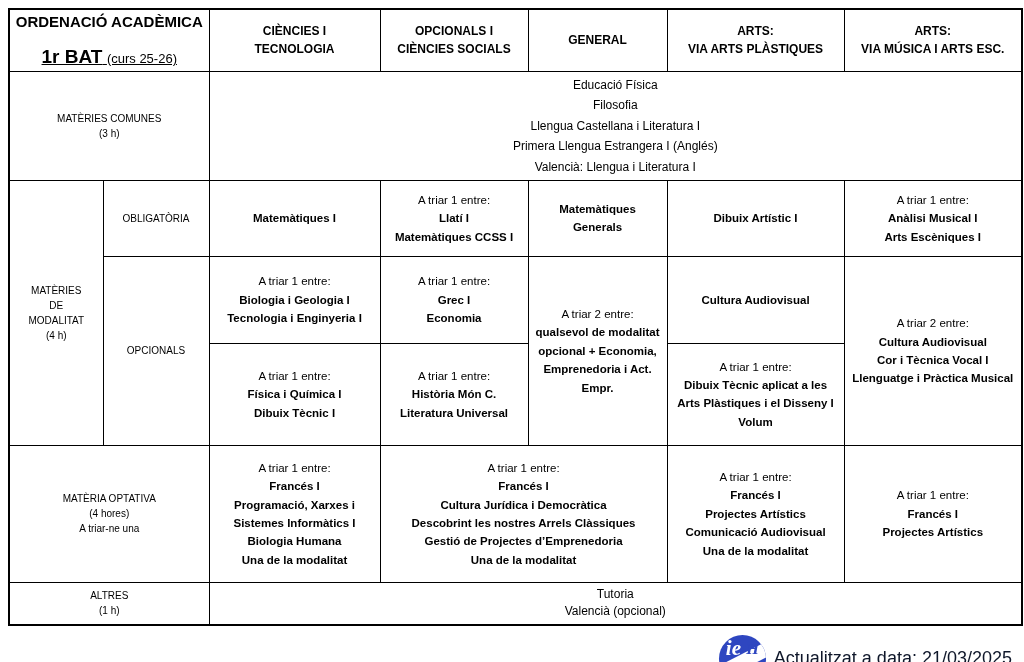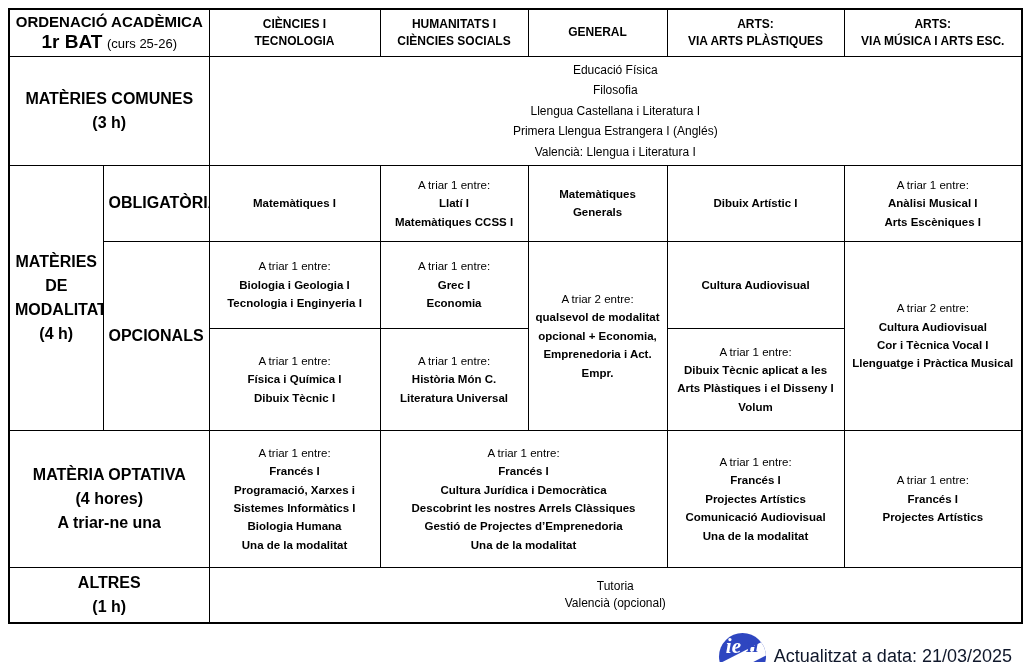--- a/index.html
+++ b/index.html
@@ -8,25 +8,25 @@
   .page { padding:8px 0 0 8px; }
 
   table.grid { border-collapse:collapse; table-layout:fixed; width:1013px;
     border:2px solid #000; }
   table.grid td { border:1px solid #000; vertical-align:middle;
     text-align:center; padding:3px 5px; background:#fff; overflow:hidden; }
   td.gray { background:#d9d9d9; }
 
   .pre { white-space:pre-line; }
   .title-l1 { font-size:15px; font-weight:bold; letter-spacing:0; }
-  .title-l2 { margin-top:1px; }
+  .title-l2 { margin-top:16px;text-decoration:underline; }
   .title-bat { font-size:19px; font-weight:bold; }
   .title-note { font-size:13px; font-weight:normal; }
   .colhead { font-size:12px; font-weight:bold; line-height:1.45; }
-  .rowlabel { font-size:16px; font-weight:bold; line-height:1.5;margin-left:12px; }
+  .rowlabel { font-size:10px; font-weight:normal; line-height:1.5;margin-left:12px; }
   .intro { font-size:11.5px; font-weight:normal; line-height:1.6; }
   .items { font-size:11.5px; font-weight:bold; line-height:1.6; }
   .items-lg { font-size:12px; font-weight:normal; line-height:1.7; }
 
   tr.r1 { height:47px; }
   tr.r2 { height:103px; }
   tr.r3 { height:76px; }
   tr.r4 { height:87px; }
   tr.r5 { height:102px; }
   tr.r6 { height:137px; }
@@ -71,21 +71,21 @@
         <tr class="r1">
       <td colspan="2">
         <div class="title-l1">ORDENACIÓ ACADÈMICA</div>
         <div class="title-l2">
           <span class="title-bat">1r BAT</span>
           <span class="title-note">(curs 25-26)</span>
         </div>
       </td>
       <td class="gray colhead pre">CIÈNCIES I
 TECNOLOGIA</td>
-      <td class="gray colhead pre">HUMANITATS I
+      <td class="gray colhead pre">OPCIONALS I
 CIÈNCIES SOCIALS</td>
       <td class="gray colhead pre">GENERAL</td>
       <td class="gray colhead pre">ARTS:
 VIA ARTS PLÀSTIQUES</td>
       <td class="gray colhead pre">ARTS:
 VIA MÚSICA I ARTS ESC.</td>
     </tr>
 
     <tr class="r2">
       <td colspan="2" class="gray rowlabel pre">MATÈRIES COMUNES

